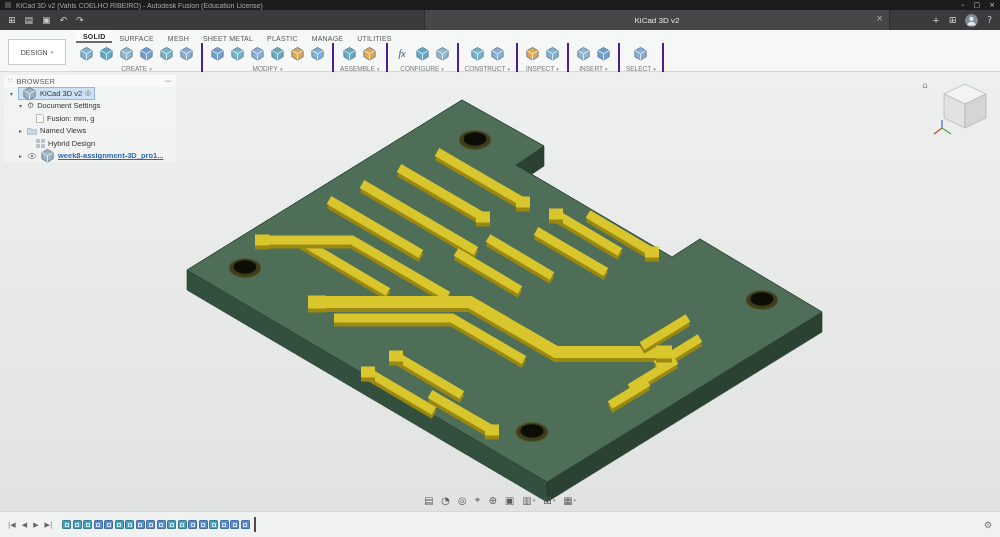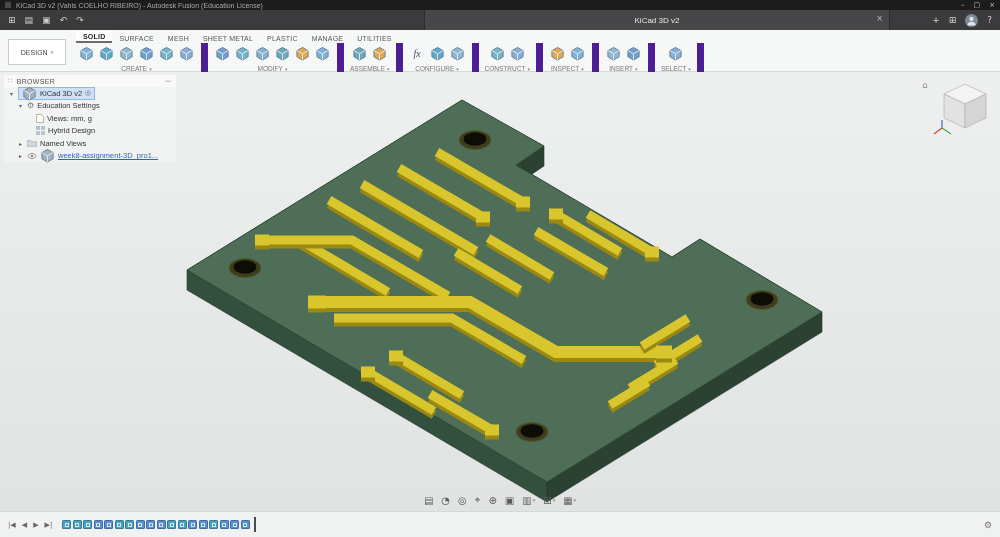--- a/index.html
+++ b/index.html
@@ -26,21 +26,21 @@
   .avatar{width:13px;height:13px;border-radius:50%;background:#7d8b96;display:flex;align-items:center;justify-content:center;overflow:hidden}
 
   
   .ribbon{left:0;top:30px;width:100%;height:42px;background:#f6f7f7;border-bottom:1px solid #d6d7d8;box-sizing:border-box}
   .design-btn{position:absolute;left:8px;top:9px;width:56px;height:24px;border:1px solid #c9cacb;background:#fff;
               font-size:7px;color:#444;display:flex;align-items:center;justify-content:center;gap:3px}
   .rtabs{position:absolute;left:76px;top:0;height:13px;display:flex;align-items:flex-end;font-size:7px;color:#555}
   .rtab{padding:2px 7px 1px 7px;letter-spacing:.2px;cursor:default}
   .rtab.active{color:#1f1f1f;font-weight:bold;background:#fdfdfd;border-bottom:2px solid #6b6b6b}
   .rgroups{position:absolute;left:72px;top:13px;bottom:0;display:flex;align-items:flex-start}
-  .rgroup{display:flex;flex-direction:column;align-items:center;padding:1px 6px 0 6px;border-right:7px solid #4c1d95}
+  .rgroup{display:flex;flex-direction:column;align-items:center;padding:1px 6px 0 6px;border-right:2px solid #4c1d95}
   .ricons{display:flex;gap:3px;height:19px;align-items:center}
   .ricon{width:17px;height:17px;display:flex;align-items:center;justify-content:center}
   .ricon.fx{font-style:italic;font-family:"Liberation Serif",serif;font-size:10px;color:#3f5668}
   .rglabel{font-size:6.5px;color:#767676;margin-top:2px;display:flex;gap:2px;align-items:center}
   .dd{font-size:5px;color:#8a8a8a}
 
   
   .canvas{left:0;top:72px;width:1000px;height:439px;background:linear-gradient(#eeefef,#e1e3e3)}
   #pcb-svg{position:absolute;left:0;top:0;width:1000px;height:439px}
 
@@ -436,51 +436,51 @@
                 <path d="M2 5l6 3.2L14 5M8 8.2V15" fill="none" stroke="#eef2f6" stroke-width=".9"></path>
               </svg>
               <span>KiCad 3D v2</span>
               <span class="sfx g">◎</span>
             </span>
           </div>
           <div class="brow" style="padding-left: 13px;">
             <span class="chev g">▾</span>
             <span class="lblwrap">
               <span class="bic g" style="font-size:8px;color:#777">⚙</span>
-              <span>Education Settings</span>
+              <span>Document Settings</span>
             </span>
           </div>
           <div class="brow" style="padding-left: 22px;">
             <span class="chev"></span>
             <span class="lblwrap">
               <svg class="bic" width="8" height="9" viewBox="0 0 8 9">
                 <path d="M.5.5h5l2 2v6h-7z" fill="#fffef2" stroke="#999" stroke-width=".7"></path>
               </svg>
-              <span>Views: mm, g</span>
+              <span>Fusion: mm, g</span>
+            </span>
+          </div>
+          <div class="brow" style="padding-left: 13px;">
+            <span class="chev g">▸</span>
+            <span class="lblwrap">
+              <svg class="bic" width="10" height="8" viewBox="0 0 12 9">
+                <path d="M.5 1.5h4l1 1.5h6v5.5H.5z" fill="#cdd8e0" stroke="#8fa2ae" stroke-width=".7"></path>
+              </svg>
+              <span>Named Views</span>
             </span>
           </div>
           <div class="brow" style="padding-left: 22px;">
             <span class="chev"></span>
             <span class="lblwrap">
               <svg class="bic" width="9" height="9" viewBox="0 0 9 9">
                 <path fill="#b9c4cc" d="M0 0h4v4H0zM5 0h4v4H5zM0 5h4v4H0zM5 5h4v4H5z"></path>
               </svg>
               <span>Hybrid Design</span>
             </span>
           </div>
-          <div class="brow" style="padding-left: 13px;">
-            <span class="chev g">▸</span>
-            <span class="lblwrap">
-              <svg class="bic" width="10" height="8" viewBox="0 0 12 9">
-                <path d="M.5 1.5h4l1 1.5h6v5.5H.5z" fill="#cdd8e0" stroke="#8fa2ae" stroke-width=".7"></path>
-              </svg>
-              <span>Named Views</span>
-            </span>
-          </div>
-          <div class="brow" style="padding-left: 13px;">
+          <div class="brow" style="padding-left: 13px; font-weight: bold;">
             <span class="chev g">▸</span>
             <svg class="bic" width="10" height="8" viewBox="0 0 16 12">
               <path d="M1 6s3-4.2 7-4.2S15 6 15 6s-3 4.2-7 4.2S1 6 1 6z" fill="none" stroke="#8a8a8a" stroke-width="1.4"></path>
               <circle cx="8" cy="6" r="2" fill="#8a8a8a"></circle>
             </svg>
             <span class="lblwrap">
               <svg width="15" height="15" viewBox="0 0 16 16">
                 <path d="M8 1.5 14 5v6.5L8 15 2 11.5V5z" fill="#9fb3c2" stroke="#5e7486" stroke-width=".9"></path>
                 <path d="M2 5l6 3.2L14 5M8 8.2V15" fill="none" stroke="#eef2f6" stroke-width=".9"></path>
               </svg>

